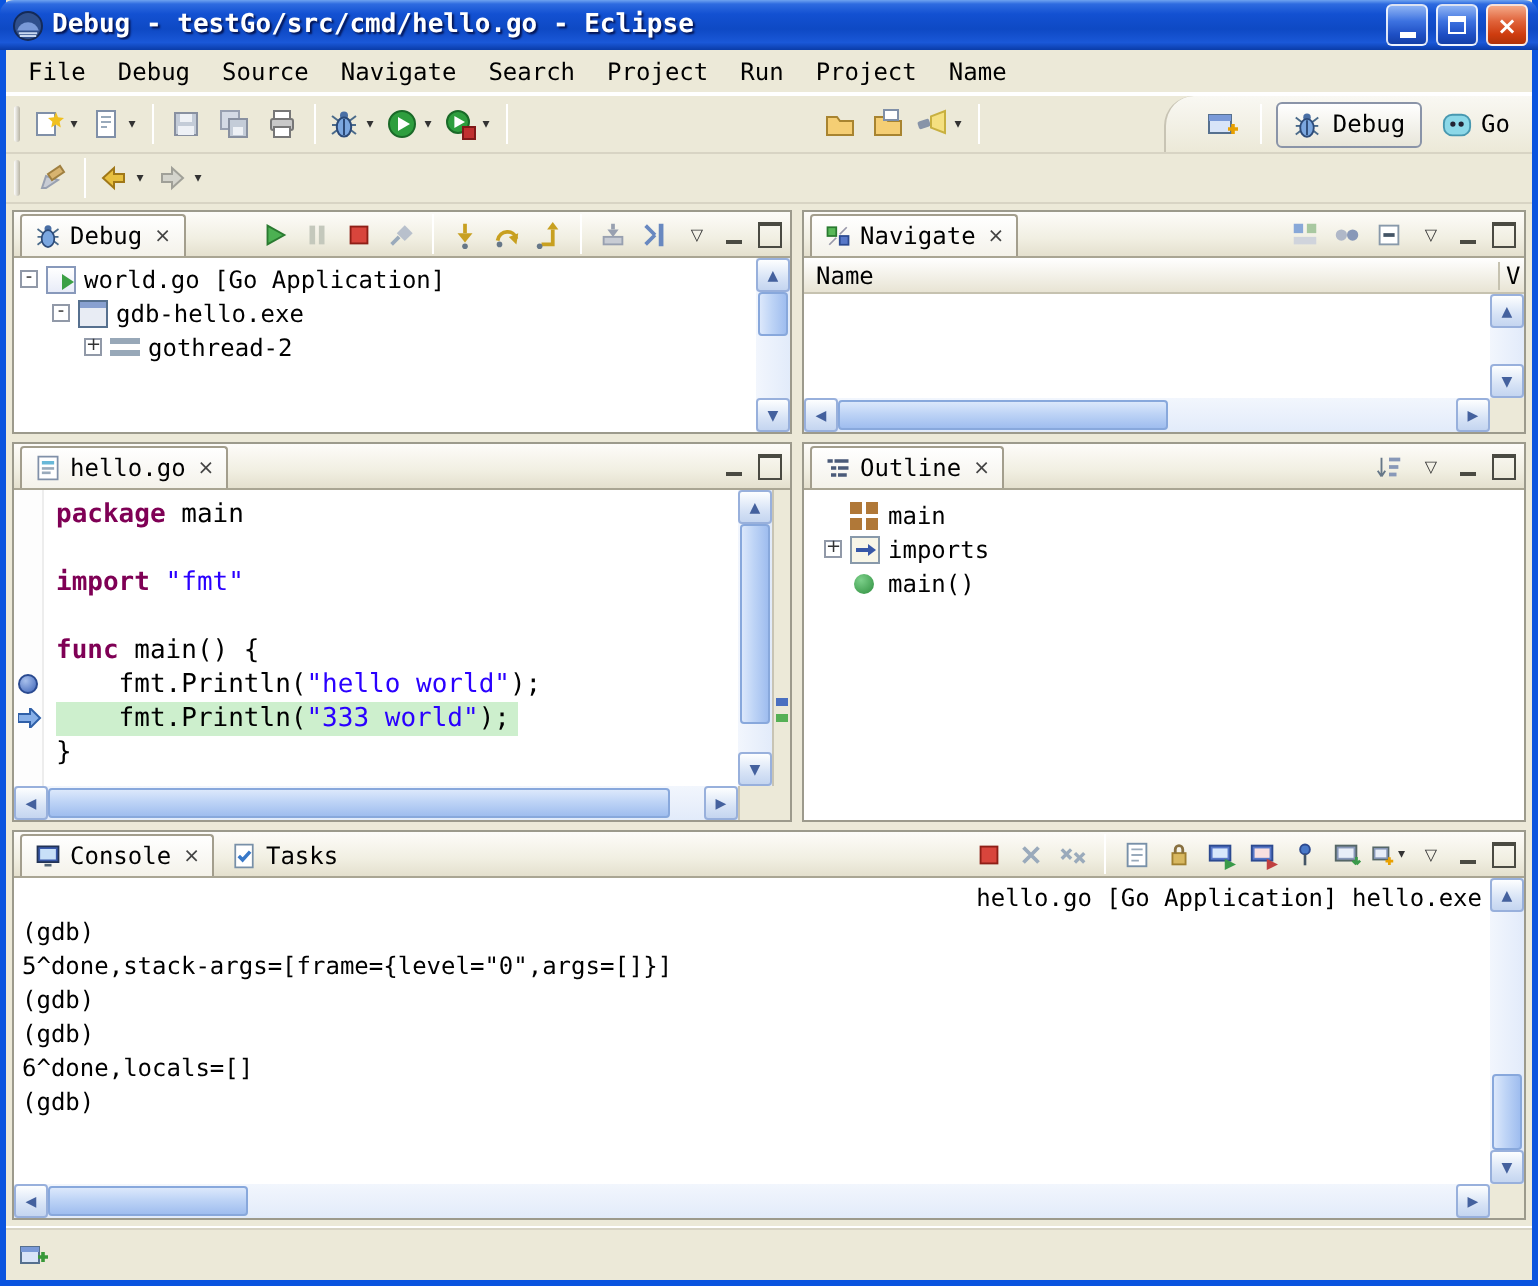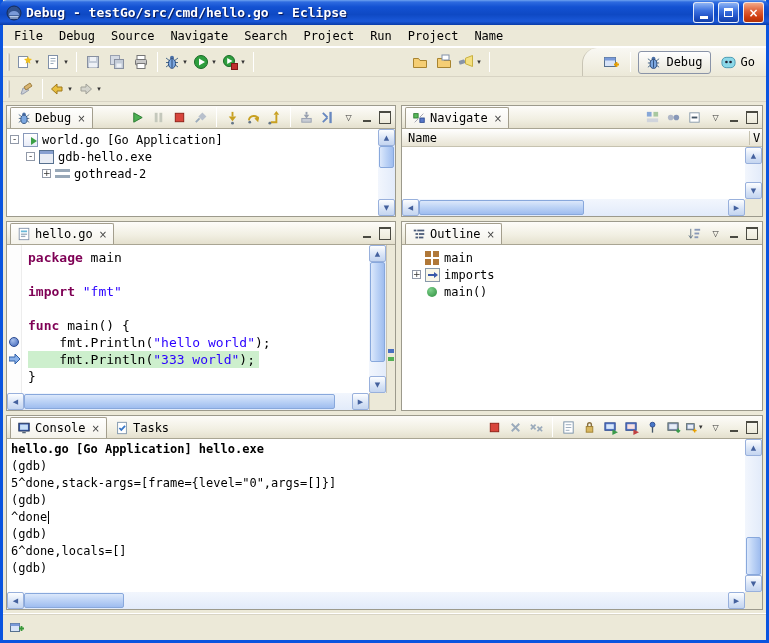--- a/index.html
+++ b/index.html
@@ -115,21 +115,21 @@
   .sbv .sb-arrow.up{top:0;left:0;} .sbv .sb-arrow.down{bottom:0;left:0;}
   .sbh .sb-arrow.left{left:0;top:0;} .sbh .sb-arrow.right{right:0;top:0;}
   .sb-thumb-v{position:absolute;left:1px;width:15px;background:linear-gradient(90deg,#DCE8FB,#BED4F6 45%,#9FBDEF);
     border:1px solid #88A8DC;border-radius:2px;}
   .sb-thumb-h{position:absolute;top:1px;height:15px;background:linear-gradient(180deg,#DCE8FB,#BED4F6 45%,#9FBDEF);
     border:1px solid #88A8DC;border-radius:2px;}
   .sb-corner{position:absolute;right:0;bottom:0;width:17px;height:17px;background:#ECE9D8;}
 
   
   .console-text{position:absolute;left:0;top:0;right:17px;bottom:17px;background:#fff;padding:2px 4px 0;overflow:hidden;}
-  .console-banner{font-weight:bold;line-height:17px;white-space:pre;}
+  .console-banner{font-weight:normal;line-height:17px;white-space:pre;text-align:right;}
   .console-line{line-height:17px;white-space:pre;}
   .caret{display:inline-block;width:1px;height:13px;background:#000;vertical-align:middle;margin-left:1px;}
   .console-sbv{position:absolute;right:0;top:0;bottom:17px;width:17px;}
   .console-sbh{position:absolute;left:0;right:17px;bottom:0;height:17px;}
   .vars-sbv{position:absolute;right:0;top:18px;bottom:17px;width:17px;}
   .vars-sbh{position:absolute;left:0;right:17px;bottom:0;height:17px;}
   .debug-tree{position:absolute;left:0;top:0;right:17px;bottom:0;background:#fff;padding-top:2px;}
   .debug-sbv{position:absolute;right:0;top:0;bottom:0;width:17px;}
   .editor-hwrap{flex:0 0 17px;display:flex;}
   .editor-hwrap .sbh{flex:1;}
@@ -708,21 +708,20 @@
           <span class="mm max"></span>
         </div>
       </div>
       <div class="vcontent" style="background:#ECE9D8;">
         <div class="console-text">
           <div class="console-banner">hello.go [Go Application] hello.exe</div>
           <div>
               <div class="console-line">(gdb)</div>
               <div class="console-line">5^done,stack-args=[frame={level="0",args=[]}]</div>
               <div class="console-line">(gdb)</div>
-              <div class="console-line">^done<span class="caret"></span></div>
               <div class="console-line">(gdb)</div>
               <div class="console-line">6^done,locals=[]</div>
               <div class="console-line">(gdb)</div>
             </div>
         </div>
         <div class="sbv console-sbv">
           <span class="sb-arrow up">▲</span>
           <div class="sb-thumb-v" style="bottom:17px;height:38px;"></div>
           <span class="sb-arrow down">▼</span>
         </div>

